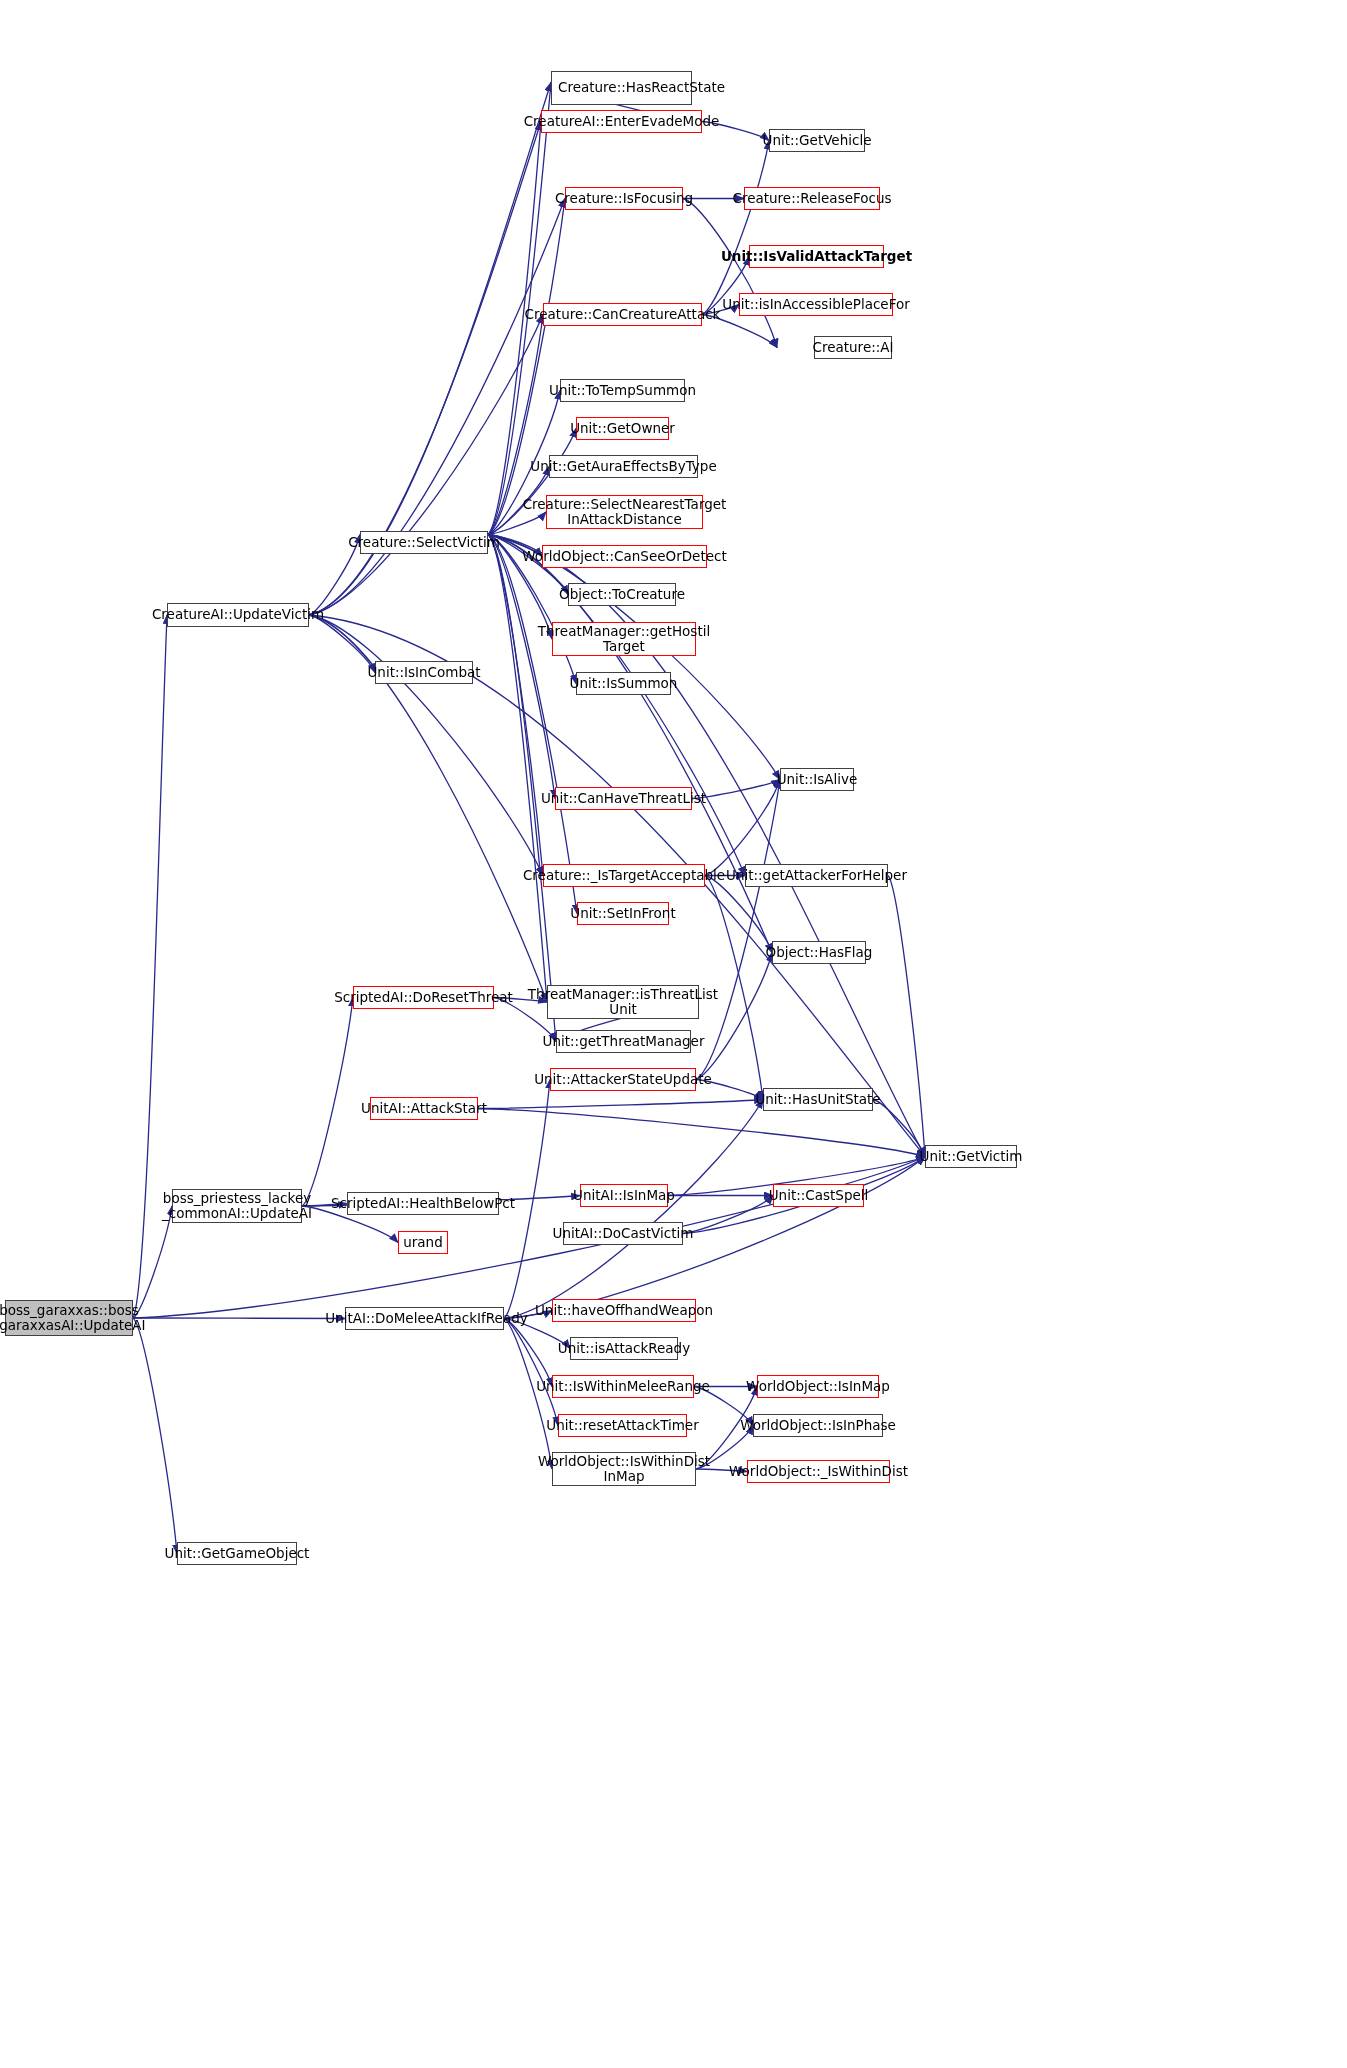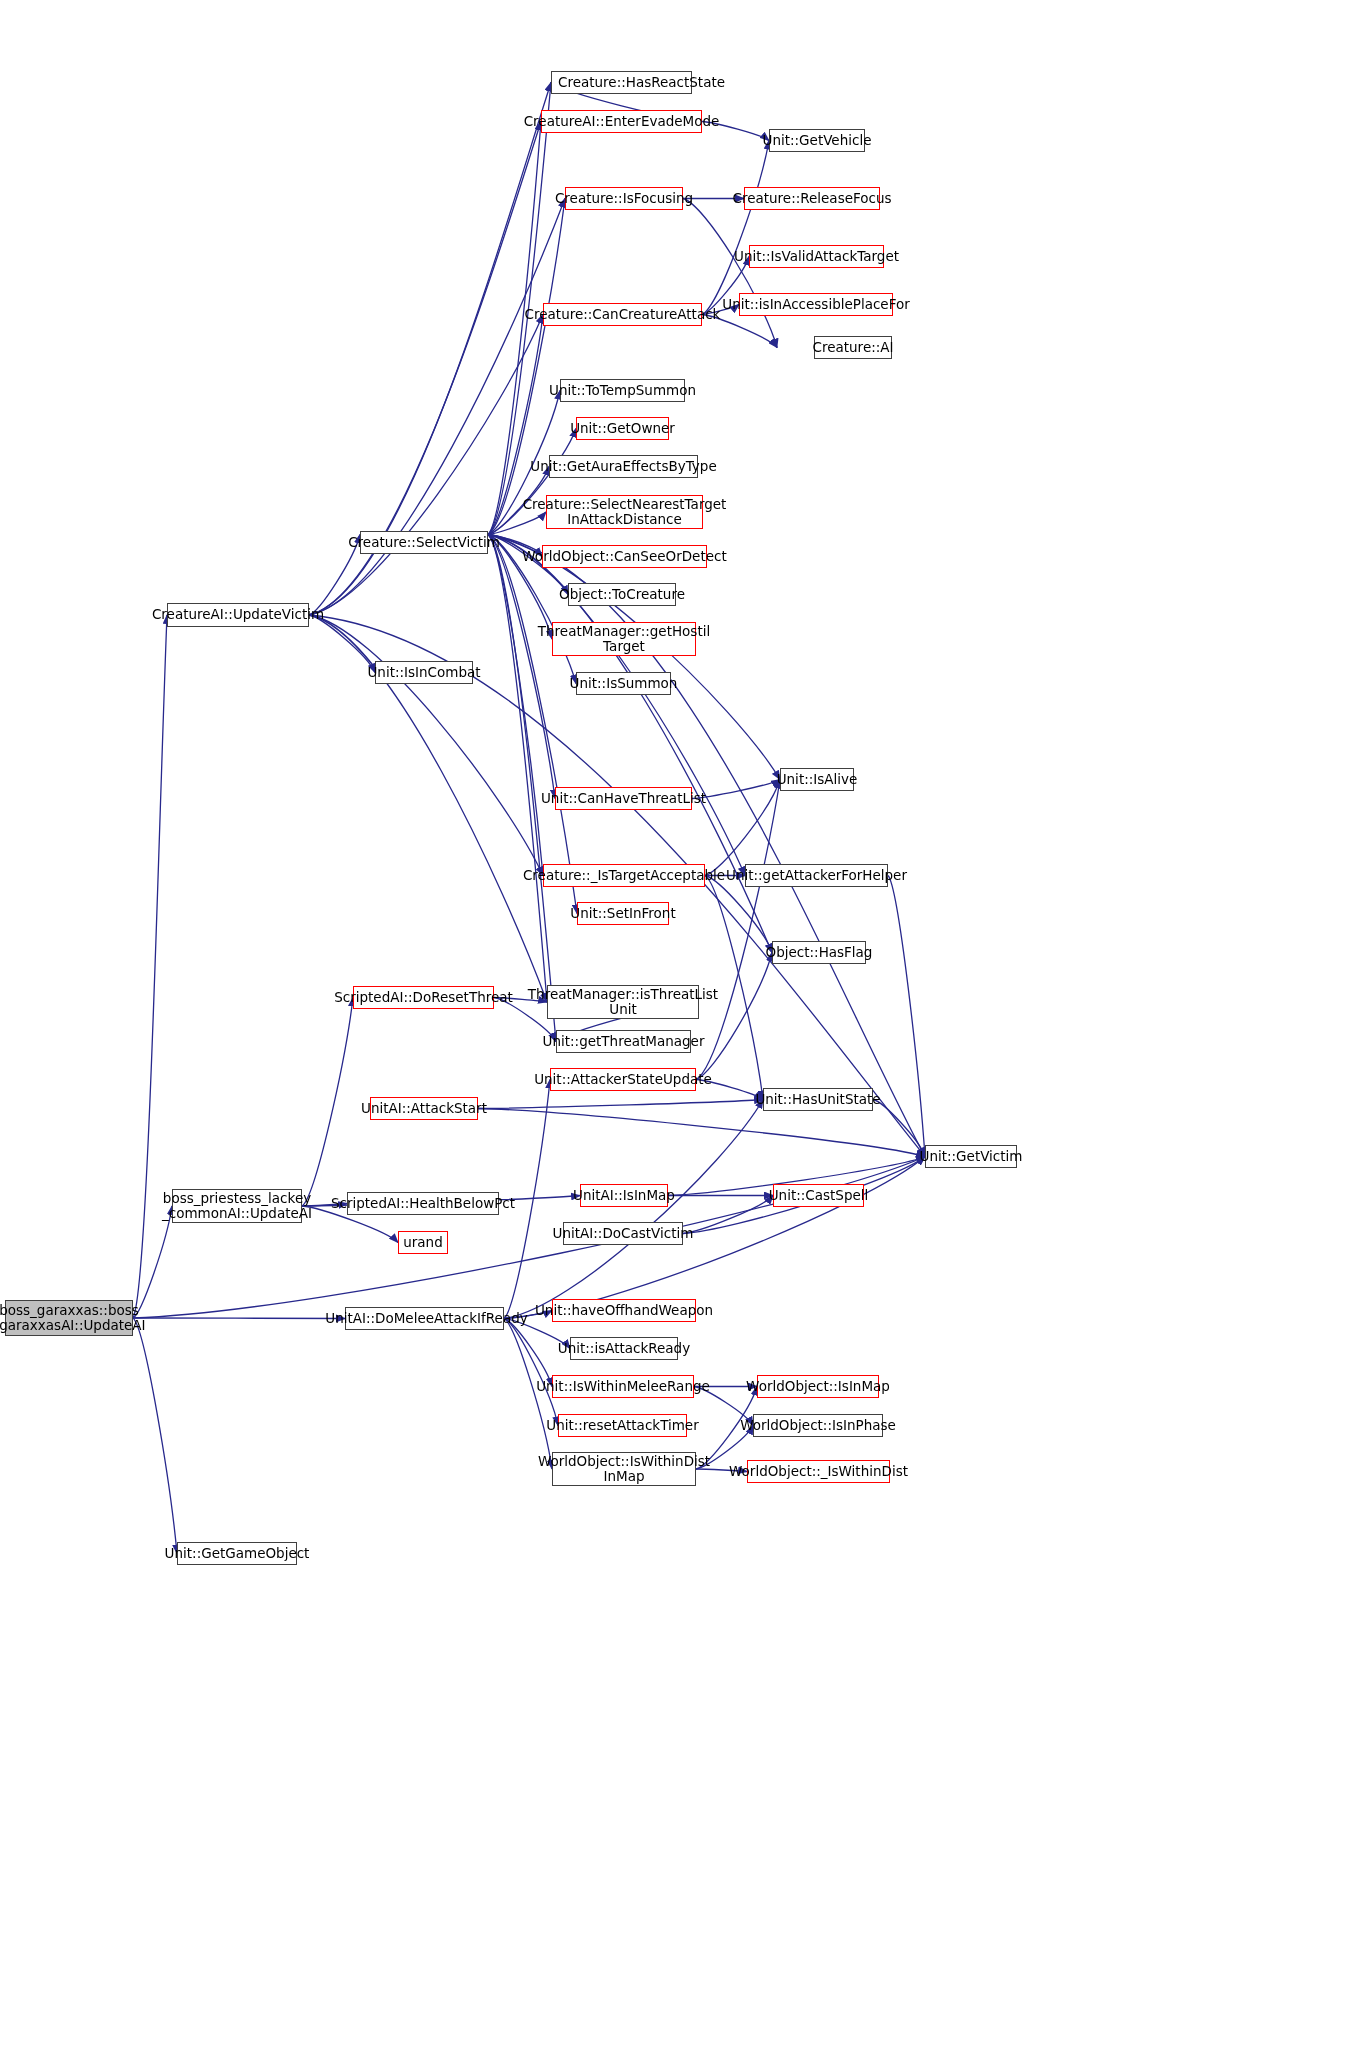--- a/index.html
+++ b/index.html
@@ -113,21 +113,21 @@
       <div class="node black" style="left: 172px; top: 1189px; width: 130px; height: 34px;">boss_priestess_lackey
 _commonAI::UpdateAI</div>
       <div class="node black" style="left: 177px; top: 1542px; width: 120px; height: 23px;">Unit::GetGameObject</div>
       <div class="node black" style="left: 360px; top: 523px; width: 128px; height: 23px; margin-top: 8px;">Creature::SelectVictim</div>
       <div class="node black" style="left: 375px; top: 661px; width: 98px; height: 23px;">Unit::IsInCombat</div>
       <div class="node red" style="left: 353px; top: 986px; width: 141px; height: 23px;">ScriptedAI::DoResetThreat</div>
       <div class="node red" style="left: 370px; top: 1097px; width: 108px; height: 23px;">UnitAI::AttackStart</div>
       <div class="node black" style="left: 347px; top: 1192px; width: 152px; height: 23px;">ScriptedAI::HealthBelowPct</div>
       <div class="node red" style="left: 398px; top: 1231px; width: 50px; height: 23px;">urand</div>
       <div class="node black" style="left: 345px; top: 1307px; width: 159px; height: 23px; padding-left: 8px;">UnitAI::DoMeleeAttackIfReady</div>
-      <div class="node black" style="left: 551px; top: 71px; width: 141px; height: 23px; padding-left: 44px;">Creature::HasReactState</div>
+      <div class="node black" style="left: 551px; top: 71px; width: 141px; height: 34px; padding-left: 44px;">Creature::HasReactState</div>
       <div class="node red" style="left: 541px; top: 110px; width: 161px; height: 23px;">CreatureAI::EnterEvadeMode</div>
       <div class="node red" style="left: 565px; top: 187px; width: 118px; height: 23px;">Creature::IsFocusing</div>
       <div class="node red" style="left: 543px; top: 303px; width: 159px; height: 23px;">Creature::CanCreatureAttack</div>
       <div class="node black" style="left: 560px; top: 379px; width: 125px; height: 23px;">Unit::ToTempSummon</div>
       <div class="node red" style="left: 576px; top: 417px; width: 93px; height: 23px;">Unit::GetOwner</div>
       <div class="node black" style="left: 549px; top: 455px; width: 149px; height: 23px;">Unit::GetAuraEffectsByType</div>
       <div class="node red" style="left: 546px; top: 495px; width: 157px; height: 34px;">Creature::SelectNearestTarget
 InAttackDistance</div>
       <div class="node red" style="left: 542px; top: 545px; width: 165px; height: 23px;">WorldObject::CanSeeOrDetect</div>
       <div class="node black" style="left: 568px; top: 583px; width: 108px; height: 23px;">Object::ToCreature</div>
@@ -144,21 +144,21 @@
       <div class="node red" style="left: 580px; top: 1184px; width: 88px; height: 23px;">UnitAI::IsInMap</div>
       <div class="node black" style="left: 563px; top: 1222px; width: 120px; height: 23px;">UnitAI::DoCastVictim</div>
       <div class="node red" style="left: 552px; top: 1299px; width: 144px; height: 23px;">Unit::haveOffhandWeapon</div>
       <div class="node black" style="left: 570px; top: 1337px; width: 108px; height: 23px;">Unit::isAttackReady</div>
       <div class="node red" style="left: 552px; top: 1375px; width: 142px; height: 23px;">Unit::IsWithinMeleeRange</div>
       <div class="node red" style="left: 558px; top: 1414px; width: 129px; height: 23px;">Unit::resetAttackTimer</div>
       <div class="node black" style="left: 552px; top: 1452px; width: 144px; height: 34px;">WorldObject::IsWithinDist
 InMap</div>
       <div class="node black" style="left: 769px; top: 129px; width: 96px; height: 23px;">Unit::GetVehicle</div>
       <div class="node red" style="left: 744px; top: 187px; width: 136px; height: 23px;">Creature::ReleaseFocus</div>
-      <div class="node red" style="left: 749px; top: 245px; width: 135px; height: 23px;">Unit::IsValidAttackTarget</div>
+      <div class="node red" style="left: 749px; top: 245px; width: 135px; height: 23px; font-weight: bold;">Unit::IsValidAttackTarget</div>
       <div class="node red" style="left: 739px; top: 293px; width: 154px; height: 23px;">Unit::isInAccessiblePlaceFor</div>
       <div class="node black" style="left: 777px; top: 336px; width: 78px; height: 23px; margin-left: 37px;">Creature::AI</div>
       <div class="node black" style="left: 780px; top: 768px; width: 74px; height: 23px;">Unit::IsAlive</div>
       <div class="node black" style="left: 745px; top: 864px; width: 143px; height: 23px;">Unit::getAttackerForHelper</div>
       <div class="node black" style="left: 772px; top: 941px; width: 94px; height: 23px;">Object::HasFlag</div>
       <div class="node black" style="left: 763px; top: 1088px; width: 110px; height: 23px;">Unit::HasUnitState</div>
       <div class="node red" style="left: 773px; top: 1184px; width: 91px; height: 23px;">Unit::CastSpell</div>
       <div class="node red" style="left: 757px; top: 1375px; width: 122px; height: 23px;">WorldObject::IsInMap</div>
       <div class="node black" style="left: 753px; top: 1414px; width: 130px; height: 23px;">WorldObject::IsInPhase</div>
       <div class="node red" style="left: 747px; top: 1460px; width: 143px; height: 23px;">WorldObject::_IsWithinDist</div>

